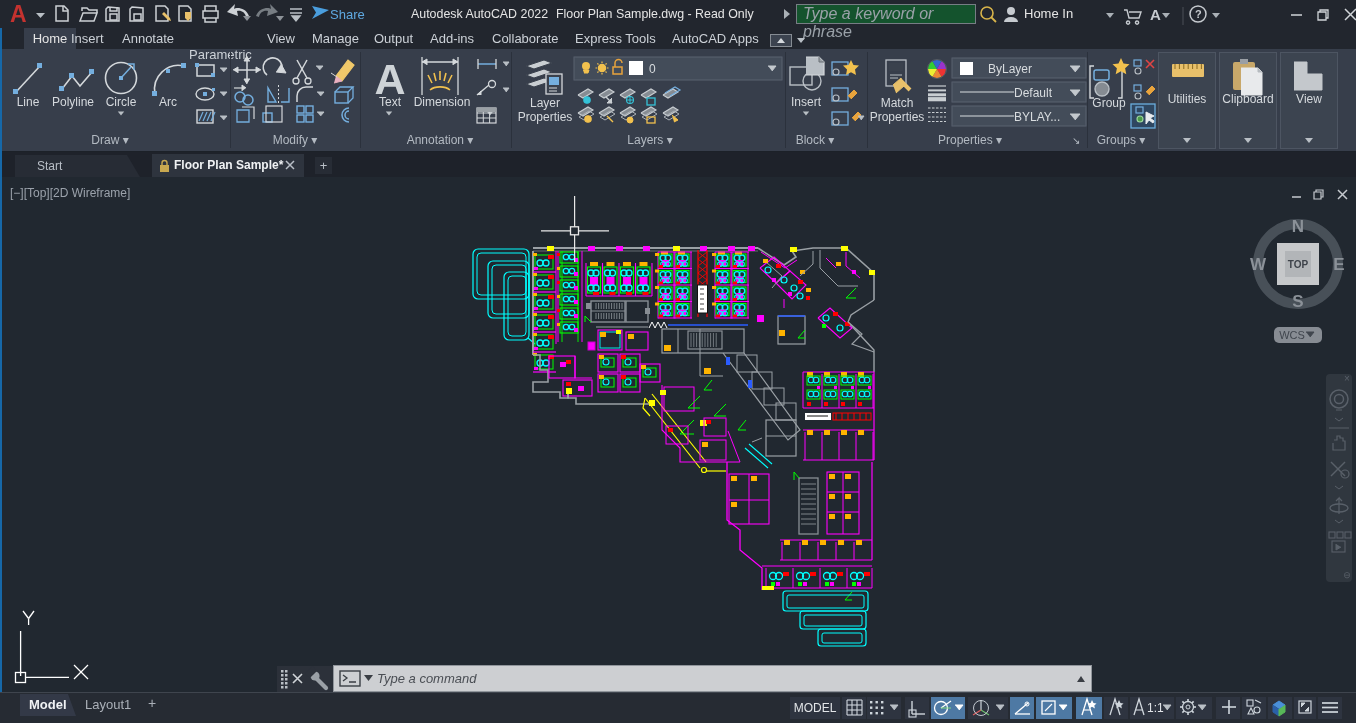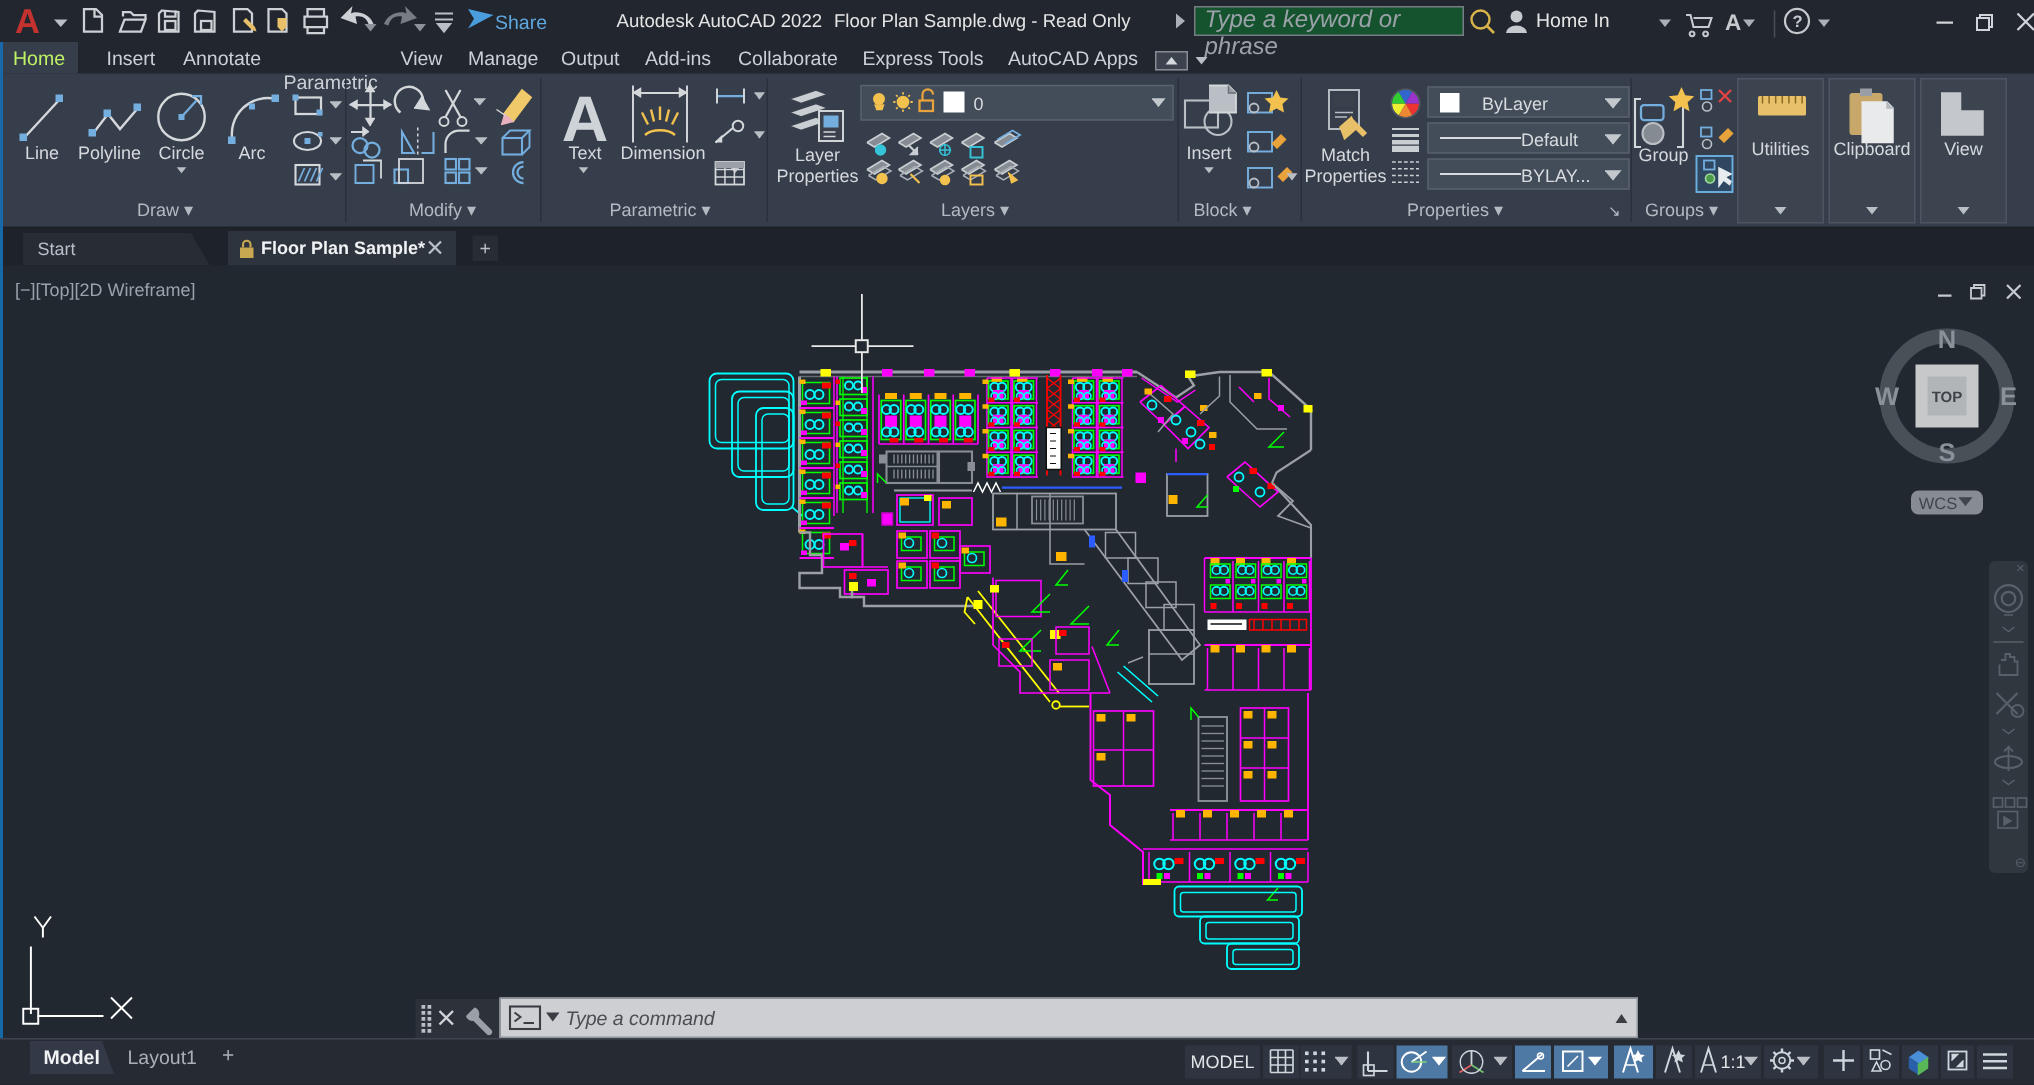--- a/index.html
+++ b/index.html
@@ -1,19 +1,19 @@
 <!DOCTYPE html>
 <html><head><meta charset="utf-8">
 <style>
 *{margin:0;padding:0;box-sizing:border-box;font-family:"Liberation Sans",sans-serif;}
 body{width:1356px;height:723px;overflow:hidden;background:#212830;position:relative;}
 .abs{position:absolute;}
 #titlebar{left:0;top:0;width:1356px;height:49px;background:#22262e;}
 #ribbon{left:0;top:49px;width:1356px;height:103px;background:#373e4b;border-bottom:1px solid #1c2128;}
-#hometab{left:0;top:28px;width:52px;height:21px;background:#373e4b;color:#bef264;font-size:13px;text-align:center;line-height:21px;}
+#hometab{left:24px;top:28px;width:52px;height:21px;background:#373e4b;color:#e5e5e5;font-size:13px;text-align:center;line-height:21px;}
 .rtab{top:28px;height:21px;color:#ccd1d7;font-size:13px;line-height:21px;}
 .plabel{top:131px;height:18px;color:#b3bac2;font-size:12px;text-align:center;line-height:18px;}
 .sep{top:52px;height:96px;width:1px;background:#2b313c;}
 .biglabel{color:#d5d9dd;font-size:12px;text-align:center;}
 #filetabs{left:0;top:152px;width:1356px;height:25px;background:#1e222a;}
 #canvas{left:0;top:177px;width:1356px;height:515px;background:#212830;}
 #statusbar{left:0;top:692px;width:1356px;height:31px;background:#262b33;border-top:1px solid #3f454e;}
 .sbtn{top:697px;height:22px;background:#2e3440;}
 .sbtn.blue{background:#4e79a4;}
 .ttl{color:#e5e5e5;font-size:13px;}
@@ -119,21 +119,21 @@
 <span class="abs biglabel" style="left:876px;top:96px;width:42px;">Match</span>
 <span class="abs biglabel" style="left:866px;top:110px;width:62px;">Properties</span>
 <span class="abs biglabel" style="left:1088px;top:96px;width:42px;">Group</span>
 <div class="abs caret" style="left:117px;top:111px;transform:scale(0.8);"></div>
 <div class="abs caret" style="left:486px;top:111px;transform:scale(0.8);"></div>
 <div class="abs caret" style="left:385px;top:111px;transform:scale(0.8);"></div>
 <div class="abs caret" style="left:802px;top:111px;transform:scale(0.8);"></div>
 
 <span class="abs plabel" style="left:60px;width:100px;">Draw ▾</span>
 <span class="abs plabel" style="left:240px;width:110px;">Modify ▾</span>
-<span class="abs plabel" style="left:380px;width:120px;">Parametric ▾</span>
+<span class="abs plabel" style="left:380px;width:120px;">Annotation ▾</span>
 <span class="abs plabel" style="left:590px;width:120px;">Layers ▾</span>
 <span class="abs plabel" style="left:770px;width:90px;">Block ▾</span>
 <span class="abs plabel" style="left:910px;width:120px;">Properties ▾</span>
 <span class="abs plabel" style="left:1066px;width:110px;">Groups ▾</span>
 <span class="abs" style="left:1072px;top:135px;color:#b3bac2;font-size:10px;">↘</span>
 <svg class="abs" style="left:0;top:49px" width="1356" height="103" viewBox="0 49 1356 103">
 <g transform="translate(0,0)">
       <line x1="16" y1="92" x2="40" y2="66" stroke="#d4d8db" stroke-width="1.6" opacity="1.0"></line>
 <rect x="13" y="89" width="5" height="5" fill="#74aede" opacity="1.0"></rect>
 <rect x="37" y="63" width="5" height="5" fill="#74aede" opacity="1.0"></rect>
@@ -358,21 +358,21 @@
 <line x1="1201.4" y1="64" x2="1201.4" y2="69" stroke="#8a6a20" stroke-width="1" opacity="1.0"></line>
 <rect x="1233" y="62" width="22" height="28" fill="#c8a86a" opacity="1.0" rx="2"></rect>
 <rect x="1240" y="59" width="8" height="5" fill="#9a9fa5" opacity="1.0"></rect>
 <path d="M1241,68 L1258,68 L1262,72 L1262,95 L1241,95" stroke="#e8eaec" stroke-width="1" fill="#e8eaec" opacity="1.0"></path>
 <path d="M1258,68 L1258,72 L1262,72" stroke="#b5babf" stroke-width="1" fill="#b5babf" opacity="1.0"></path>
 <path d="M1294,62 L1307,62 L1307,74 L1322,74 L1322,90 L1294,90" stroke="#c4c8cc" stroke-width="1" fill="#c4c8cc" opacity="1.0"></path>
     </g>
 </svg>
 
 <div class="abs" id="filetabs"></div>
-<div class="abs" style="left:15px;top:155px;width:125px;height:22px;background:#272c35;clip-path:polygon(0 0,112px 0,125px 100%,0 100%);color:#b9bfc7;font-size:12px;text-align:left;line-height:22px;"><span style="margin-left:10px;">Start</span></div>
+<div class="abs" style="left:15px;top:155px;width:125px;height:22px;background:#272c35;clip-path:polygon(0 0,112px 0,125px 100%,0 100%);color:#b9bfc7;font-size:12px;text-align:left;line-height:22px;"><span style="margin-left:22px;">Start</span></div>
 <div class="abs" style="left:152px;top:154px;width:152px;height:23px;background:#2e343e;color:#f0f2f4;font-size:12px;font-weight:bold;line-height:23px;"><span style="margin-left:22px;">Floor Plan Sample*</span></div>
 <svg class="abs" style="left:158px;top:158px" width="150" height="16">
 <rect x="2" y="7" width="9" height="7" fill="#c8a850"></rect>
     <path d="M 4,7 l 0,-2 a 2.5 2.5 0 0 1 5,0 l 0,2" stroke="#c8a850" stroke-width="1.4" fill="none"></path>
 <path d="M 128,3 l 8,8 M 136,3 l -8,8" stroke="#b9bfc7" stroke-width="1.5"></path>
 </svg>
 <div class="abs" style="left:315px;top:157px;width:17px;height:17px;background:#272c35;color:#b9bfc7;font-size:13px;text-align:center;line-height:17px;">+</div>
 
 <div class="abs" id="canvas"></div>
 <span class="abs" style="left:10px;top:186px;color:#9ba2ab;font-size:12px;">[−][Top][2D Wireframe]</span>

